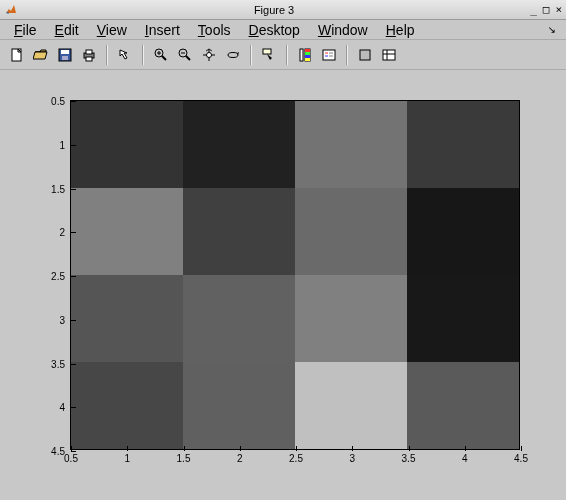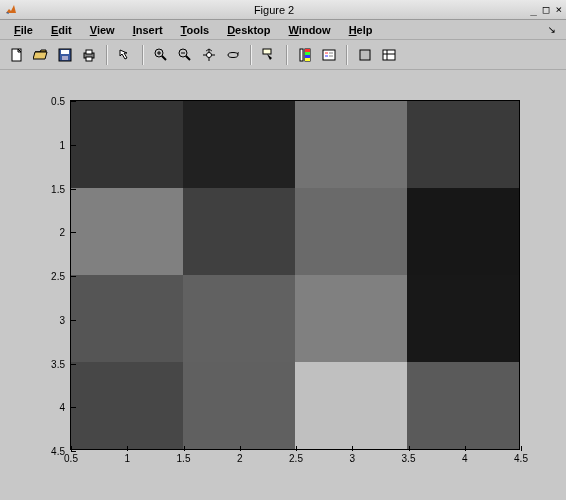--- a/index.html
+++ b/index.html
@@ -50,23 +50,22 @@
     height: 20px;
     background: #c8c8c8;
     border-bottom: 1px solid #aaa;
     display: flex;
     align-items: center;
     padding: 0 6px;
     gap: 2px;
   }
   .menubar .menu-item {
     padding: 2px 8px;
-    font-size: 11px;
+    font-size: 14px;
     color: #000;
-    font-weight: bold;
   }
   .menubar .menu-item .ul { text-decoration: underline; }
   .menubar .spacer { flex: 1; }
   .menubar .lastflag {
     font-size: 10px;
     padding-right: 4px;
   }
 
   
   .toolbar {
@@ -136,21 +135,21 @@
 
 <div class="window">
 
   <div class="titlebar">
     <span class="app-icon">
       <svg width="14" height="14" viewBox="0 0 14 14">
         <path d="M2 10 L5 6 L7 8 L10 2 L12 10 Z" fill="#d46a1a"></path>
         <path d="M2 10 L4 9 L5 11 Z" fill="#2a5fa0"></path>
       </svg>
     </span>
-    <span class="title">Figure 2</span>
+    <span class="title">Figure 3</span>
     <span class="win-controls">
       <span>_</span>
       <span>□</span>
       <span>×</span>
     </span>
   </div>
 
   <div class="menubar">
 
     <span id="menu-holder" style="display:contents"><span class="menu-item"><span class="ul">F</span>ile</span><span class="menu-item"><span class="ul">E</span>dit</span><span class="menu-item"><span class="ul">V</span>iew</span><span class="menu-item"><span class="ul">I</span>nsert</span><span class="menu-item"><span class="ul">T</span>ools</span><span class="menu-item"><span class="ul">D</span>esktop</span><span class="menu-item"><span class="ul">W</span>indow</span><span class="menu-item"><span class="ul">H</span>elp</span></span>

